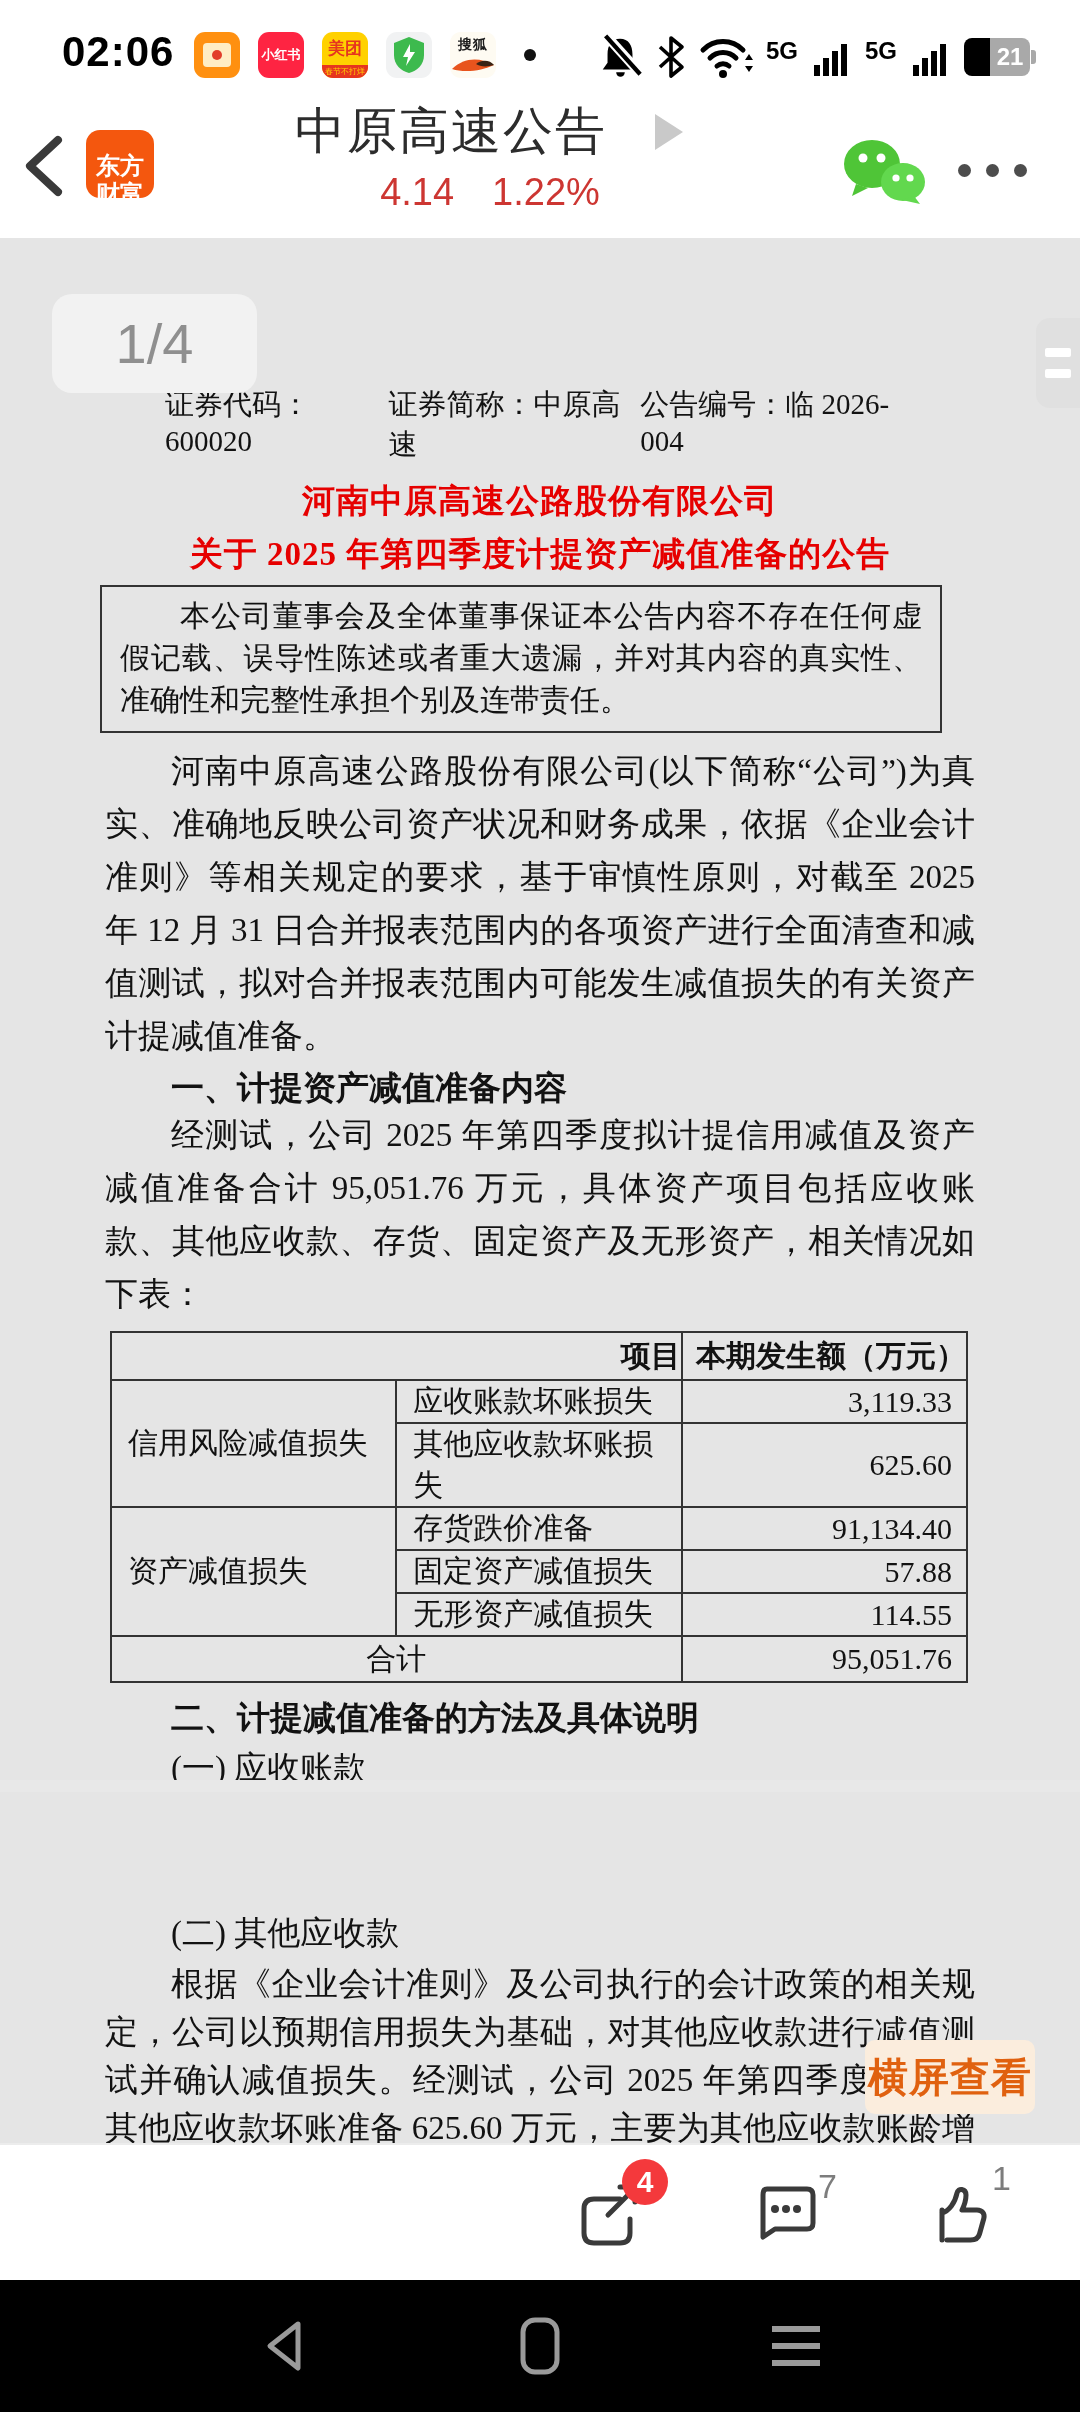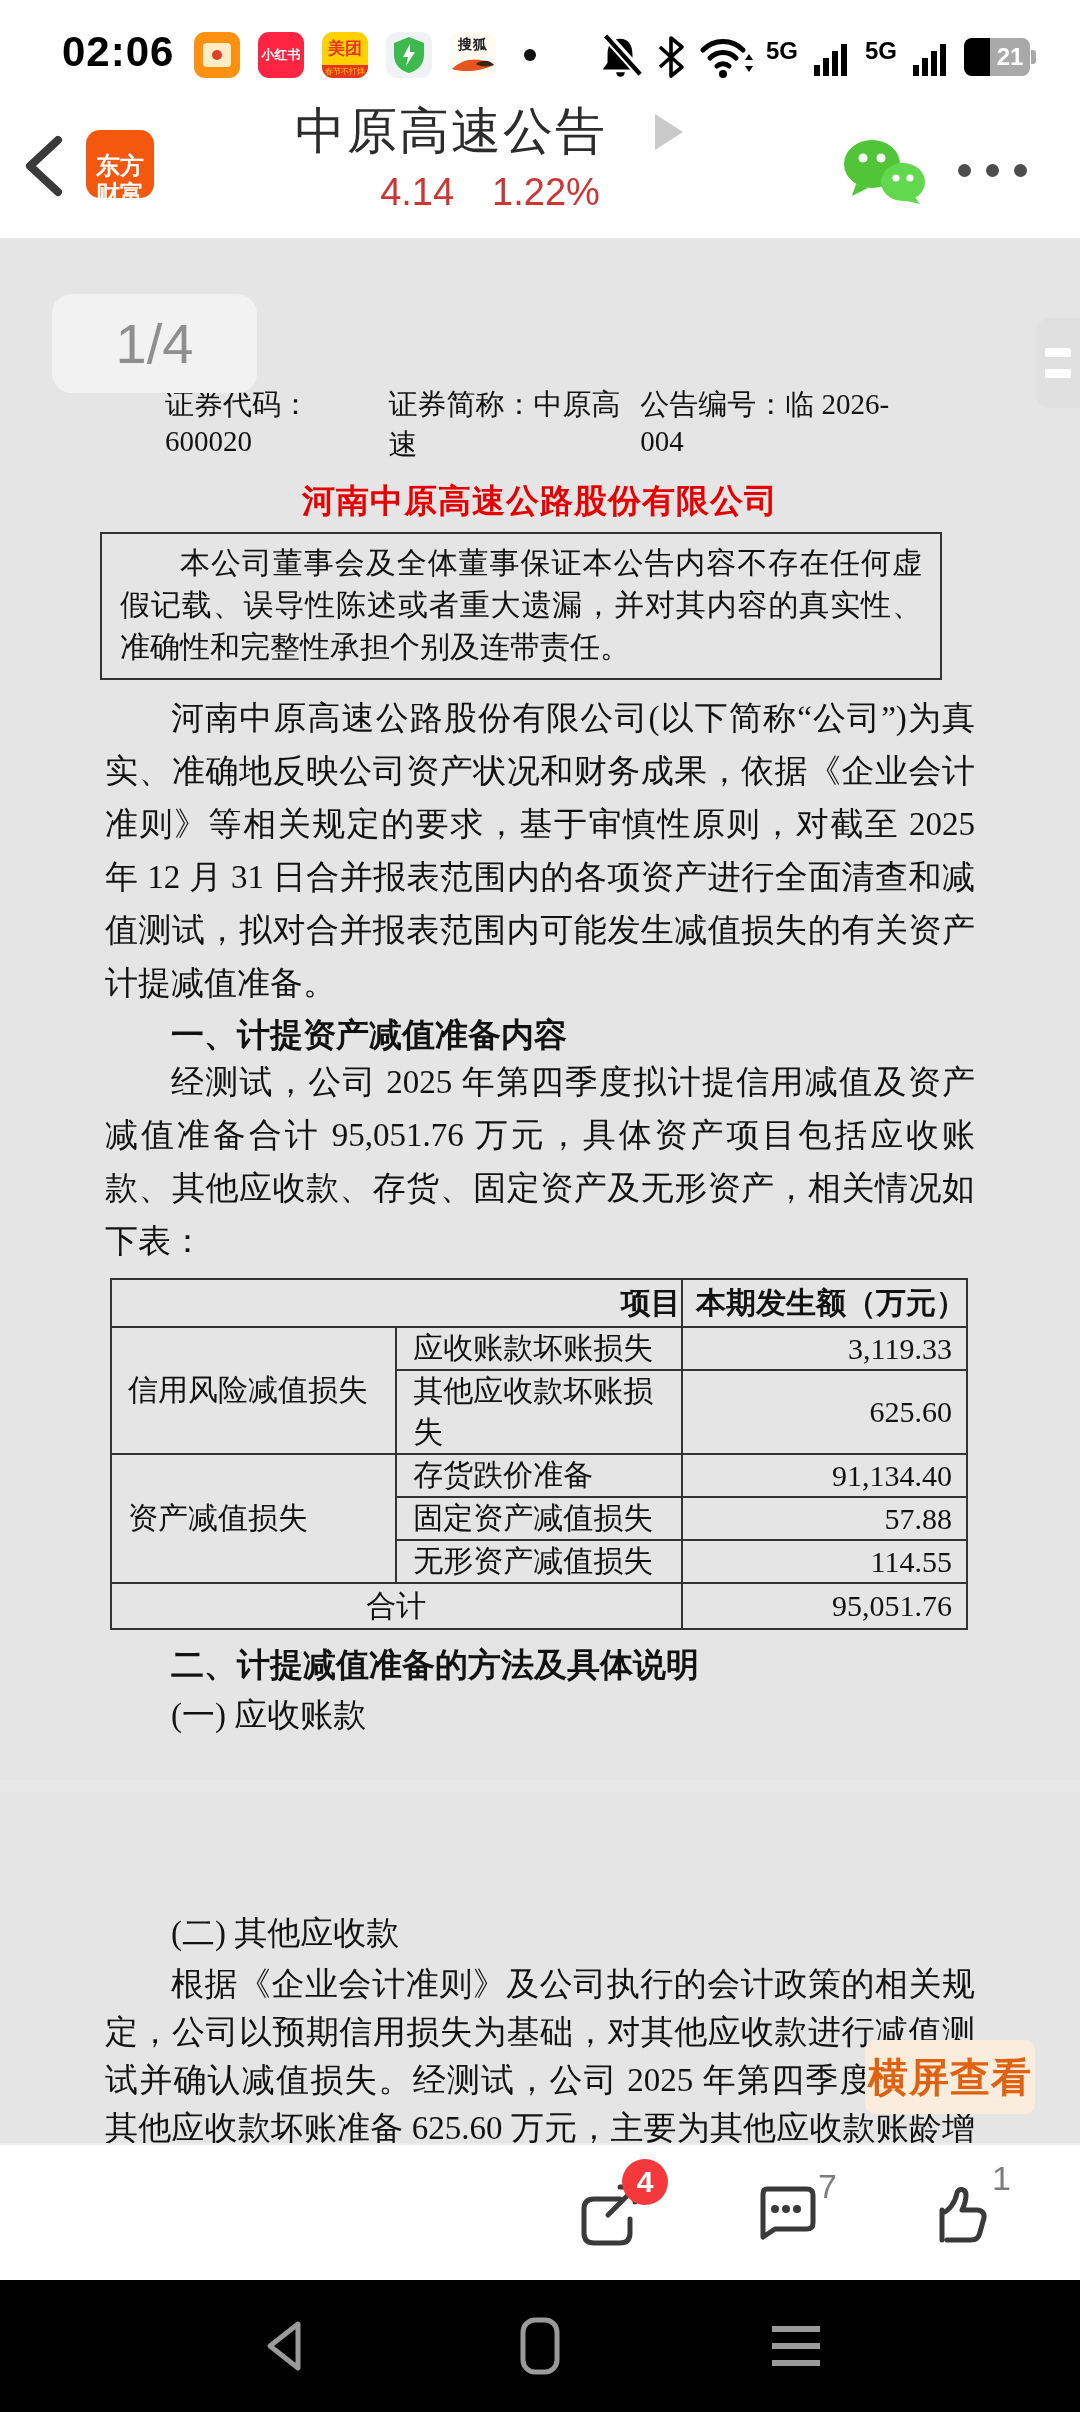--- a/index.html
+++ b/index.html
@@ -221,20 +221,21 @@
   </div>
 
   <div class="doc-page page-1">
     <div class="info-line">
       <span>证券代码：600020</span>
       <span>证券简称：中原高速</span>
       <span>公告编号：临 2026-004</span>
     </div>
     <div class="doc-title">
       <div>河南中原高速公路股份有限公司</div>
+      <div>关于 2025 年第四季度计提资产减值准备的公告</div>
     </div>
     <div class="disclaimer-box">本公司董事会及全体董事保证本公告内容不存在任何虚假记载、误导性陈述或者重大遗漏，并对其内容的真实性、准确性和完整性承担个别及连带责任。</div>
     <div class="doc-body">
       <p class="para p-intro">河南中原高速公路股份有限公司(以下简称“公司”)为真实、准确地反映公司资产状况和财务成果，依据《企业会计准则》等相关规定的要求，基于审慎性原则，对截至 2025 年 12 月 31 日合并报表范围内的各项资产进行全面清查和减值测试，拟对合并报表范围内可能发生减值损失的有关资产计提减值准备。</p>
       <div class="h-bold">一、计提资产减值准备内容</div>
       <p class="para">经测试，公司 2025 年第四季度拟计提信用减值及资产减值准备合计 95,051.76 万元，具体资产项目包括应收账款、其他应收款、存货、固定资产及无形资产，相关情况如下表：</p>
 
       <table class="doc-table">
         <tbody>
           <tr>

